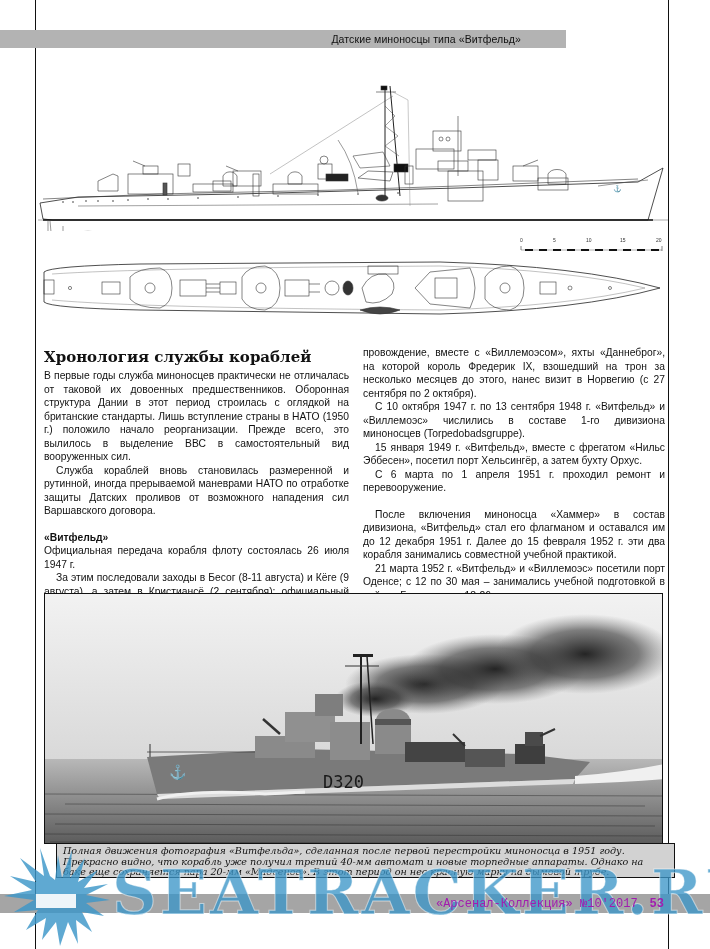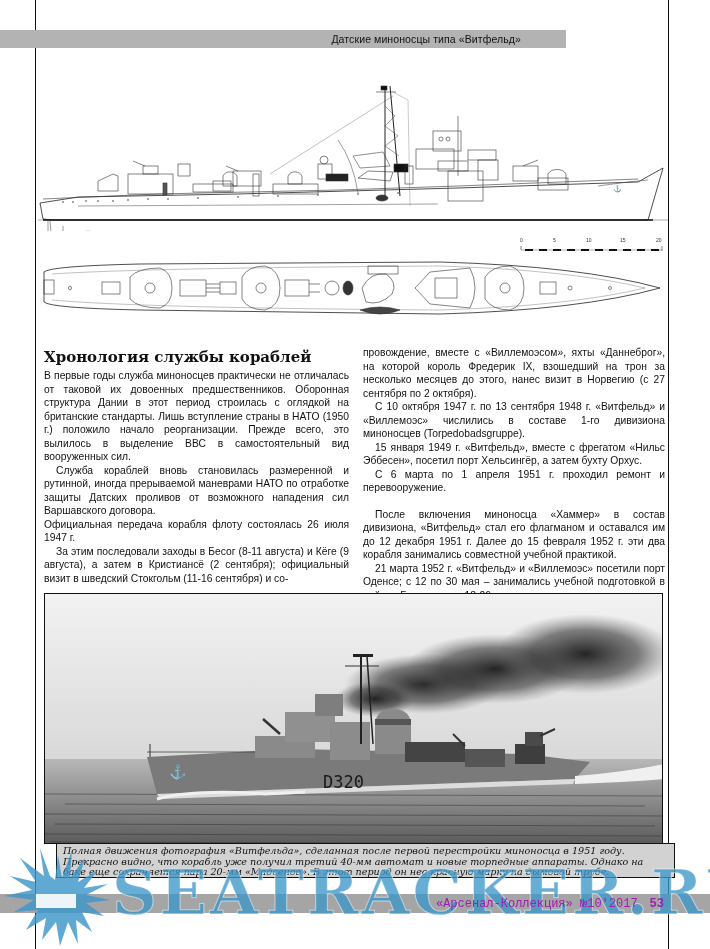--- a/index.html
+++ b/index.html
@@ -201,20 +201,21 @@
   <rect x="500" y="30" width="16" height="12"></rect>
   <circle cx="530" cy="36" r="2"></circle>
   <circle cx="570" cy="36" r="1.5"></circle>
 </svg>
 
 <div class="section-title">Хронология службы кораблей</div>
 
 <div class="col col-left">
   <p>В первые годы служба миноносцев практически не отличалась от таковой их довоенных предшественников. Оборонная структура Дании в этот период строилась с оглядкой на британские стандарты. Лишь вступление страны в НАТО (1950 г.) положило начало реорганизации. Прежде всего, это вылилось в выделение ВВС в самостоятельный вид вооруженных сил.</p>
   <p class="indent">Служба кораблей вновь становилась размеренной и рутинной, иногда прерываемой маневрами НАТО по отработке защиты Датских проливов от возможного нападения сил Варшавского договора.</p>
+  <p class="subhead">«Витфельд»</p>
   <p>Официальная передача корабля флоту состоялась 26 июля 1947 г.</p>
   <p class="indent">За этим последовали заходы в Бесог (8-11 августа) и Кёге (9 августа), а затем в Кристиансё (2 сентября); официальный визит в шведский Стокгольм (11-16 сентября) и со-</p>
 </div>
 
 <div class="col col-right">
   <p>провождение, вместе с «Виллемоэсом», яхты «Даннеброг», на которой король Фредерик IX, взошедший на трон за несколько месяцев до этого, нанес визит в Норвегию (с 27 сентября по 2 октября).</p>
   <p class="indent">С 10 октября 1947 г. по 13 сентября 1948 г. «Витфельд» и «Виллемоэс» числились в составе 1-го дивизиона миноносцев (Torpedobadsgruppe).</p>
   <p class="indent">15 января 1949 г. «Витфельд», вместе с фрегатом «Нильс Эббесен», посетил порт Хельсингёр, а затем бухту Орхус.</p>
   <p class="indent">С 6 марта по 1 апреля 1951 г. проходил ремонт и перевооружение.</p>
   <p class="indent gap">После включения миноносца «Хаммер» в состав дивизиона, «Витфельд» стал его флагманом и оставался им до 12 декабря 1951 г. Далее до 15 февраля 1952 г. эти два корабля занимались совместной учебной практикой.</p>

